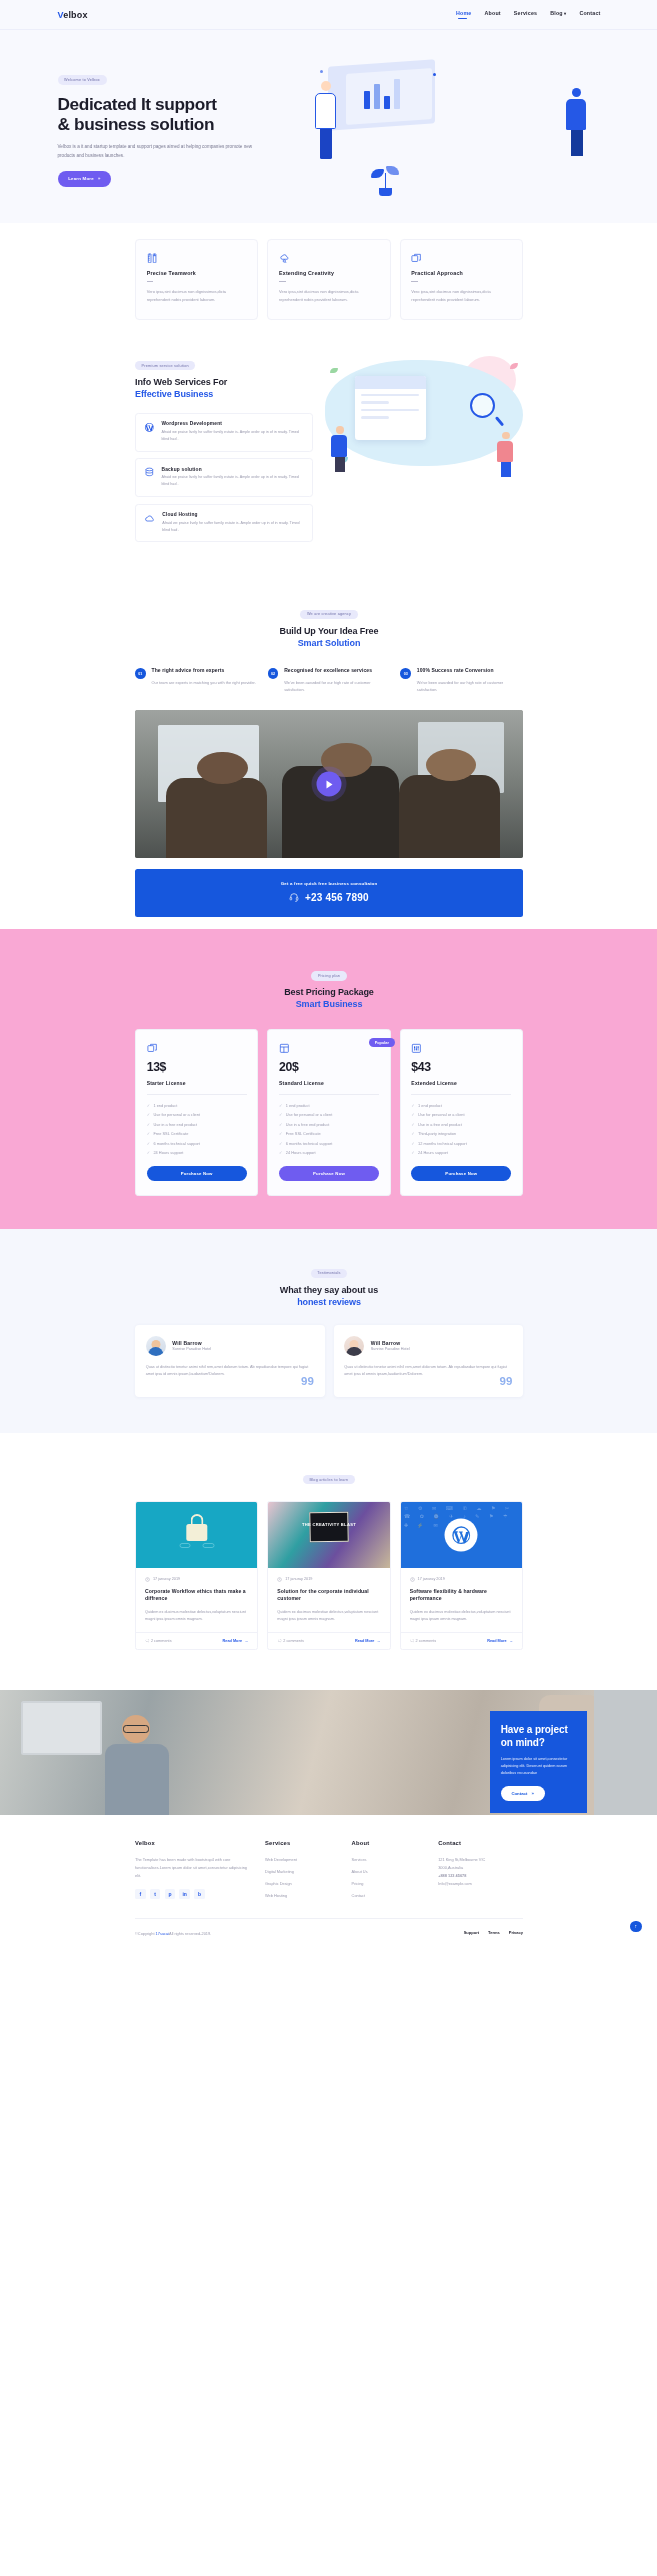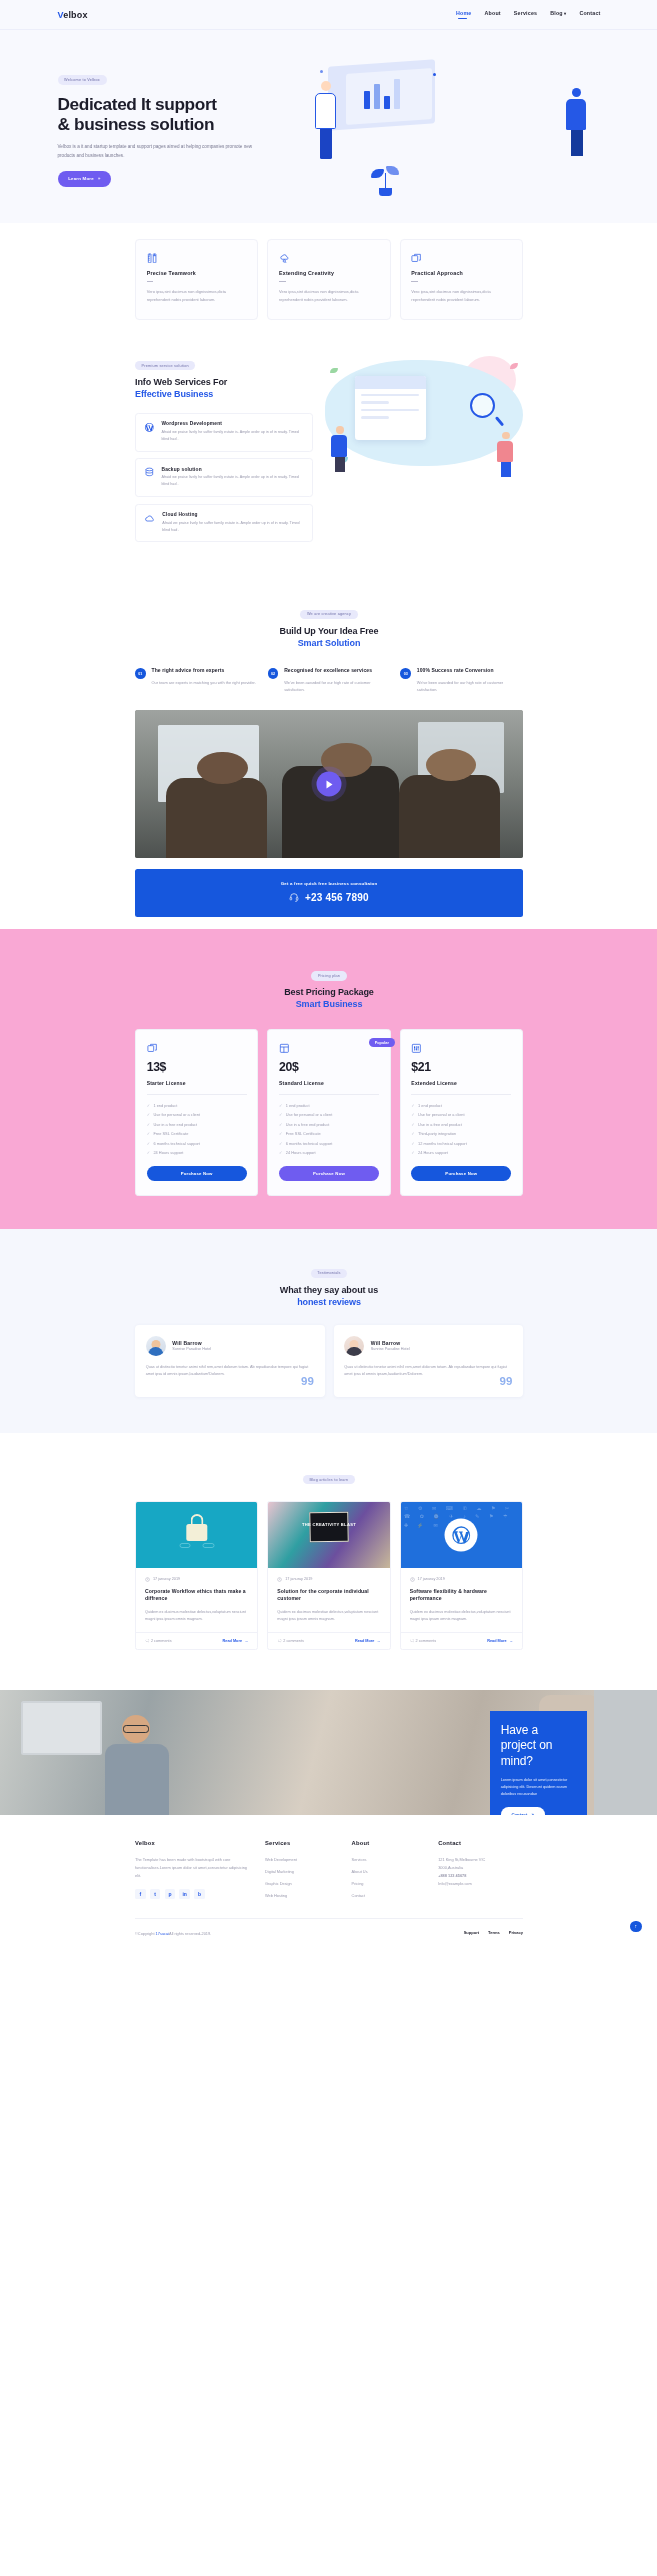--- a/index.html
+++ b/index.html
@@ -271,21 +271,21 @@
   .proj-mon { position:absolute; left:21.4px; top:11.5px; width:81px;height:54px;background:#dfe3e6;border-radius:2.5px;border:2.5px solid #cfd4d8;}
   .proj-man-h { position:absolute; left:122px; top:25px; width:28px;height:28px;border-radius:50%;background:#d7a882;}
   .proj-man-b { position:absolute; left:105px; top:54px; width:64px;height:71px;border-radius:11.5px 11.5px 0 0;background:#8b99a6;}
   .proj-glass { position:absolute; left:123px; top:35px; width:26px;height:8.2px;border:1.6px solid #2f3438;border-radius:3.3px;}
   .proj-r1 { position:absolute; right:58px; top:5px; width:61px;height:120px;background:#cfc2b4;border-radius:11.5px 11.5px 0 0;}
   .proj-r2 { position:absolute; right:0px; top:0px; width:64px;height:125px;background:#c3c8cb;}
   .proj-card {
     position:absolute; right:71px; top:21.4px; width:97px;
     background:#1657dd; color:#fff; padding:11.5px 10.7px 11.5px;
   }
-  .proj-card h3 { font-size:12px; font-weight:normal; line-height:1.32; letter-spacing:-0.1px;}
+  .proj-card h3 { font-size:10px; font-weight:bold; line-height:1.32; letter-spacing:-0.1px;}
   .proj-card p { font-size:3.8px; line-height:1.9; margin-top:6.6px; color:#e4ebfd;}
   .btn-contact {
     margin-top:9px; background:#fff; color:#1657dd; border:none; border-radius:9px;
     font-size:4.3px; font-weight:bold; padding:5px 10.7px; cursor:pointer;
     display:inline-flex; gap:4.1px; align-items:center;
   }
 
   
   .footer { background:#fff; padding:25px 0 0; }
   .footer-inner { width:388px; margin:0 auto; display:flex; gap:15px; }
@@ -662,21 +662,21 @@
       <div class="price-card">
         <div class="p-icon">
           <svg width="10.7" height="10.7" viewBox="0 0 24 24" fill="none" stroke="currentColor" stroke-width="1.6">
             <rect x="3" y="3" width="18" height="18" rx="1.5"></rect>
             <path d="M8 7v10M12 7v10M16 7v10"></path>
             <circle cx="8" cy="10" r="1.4" fill="currentColor" stroke="none"></circle>
             <circle cx="12" cy="14" r="1.4" fill="currentColor" stroke="none"></circle>
             <circle cx="16" cy="9" r="1.4" fill="currentColor" stroke="none"></circle>
           </svg>
         </div>
-        <div class="price">$21</div>
+        <div class="price">$43</div>
         <div class="plan">Extended License</div>
         <div class="hr"></div>
         <ul class="plist">
           <li>
               <span class="tick">✓</span>
               <span>1 end product</span>
             </li>
           <li>
               <span class="tick">✓</span>
               <span>Use for personal or a client</span>

